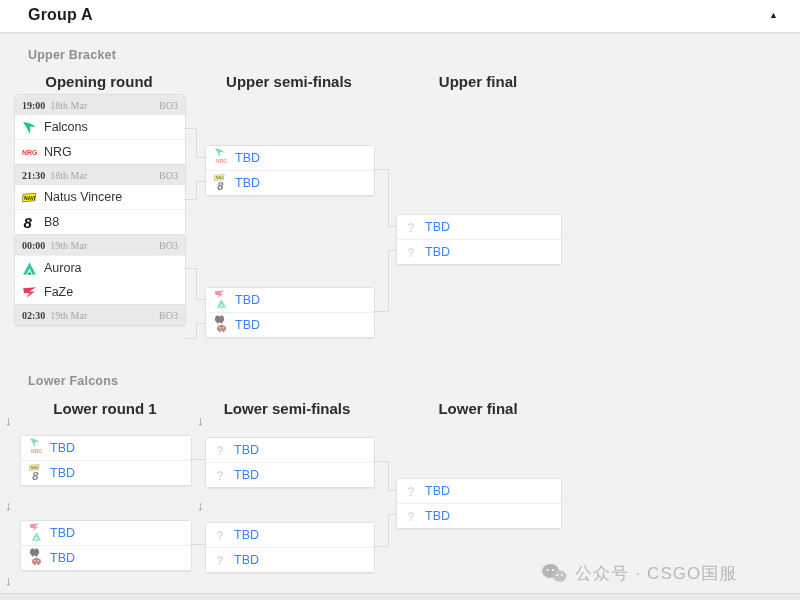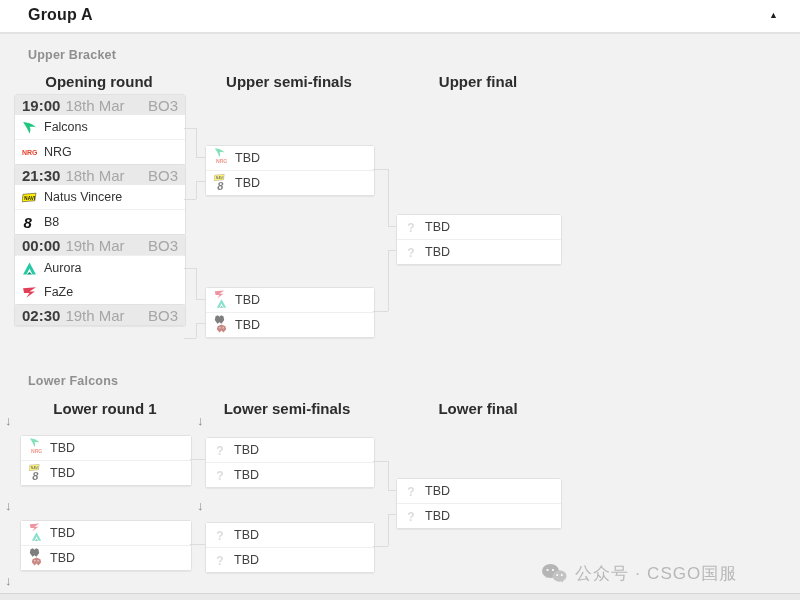--- a/index.html
+++ b/index.html
@@ -7,28 +7,28 @@
           font-family:"Liberation Sans","DejaVu Sans",sans-serif;}
   .topbar{position:absolute;top:0;left:0;right:0;height:32px;background:#fff;
           border-bottom:2px solid #e2e2e2;cursor:pointer;}
   .title{position:absolute;left:28px;top:6px;font-size:16px;font-weight:bold;color:#1e1e1e;letter-spacing:.2px;}
   .caret{position:absolute;right:22px;top:10px;font-size:9px;color:#1e1e1e;}
   .section-label{position:absolute;font-size:12.5px;font-weight:bold;color:#8f8f8f;letter-spacing:.2px;}
   .col-header{position:absolute;font-size:15px;font-weight:bold;color:#2d2d2d;text-align:center;}
   .match{position:absolute;background:#fff;border:1px solid #e1e1e1;border-radius:3px;
          box-shadow:0 1px 1px rgba(0,0,0,.06);}
   .match-header{height:20px;background:#e9e9e9;display:flex;align-items:center;padding:0 7px;
-                font-size:15px;color:#a6a6a6;border-radius:2px 2px 0 0;}
+                font-size:10px;color:#a6a6a6;border-radius:2px 2px 0 0;font-family:Liberation Serif, serif;}
   .match-time{font-weight:bold;color:#3c3c3c;margin-right:5px;}
   .match-format{margin-left:auto;}
   .team-row{height:24px;display:flex;align-items:center;padding:0 7px;font-size:12.5px;color:#333;
             background:#fff;border-top:1px solid #efefef;}
   .team-row.first{border-top:none;}
   .team-name{white-space:nowrap;}
-  .tbd .team-name{color:#404040;}
+  .tbd .team-name{color:#3b82f6;}
   .logo{width:15px;height:15px;margin-right:7px;flex:0 0 15px;}
   .logo svg{width:100%;height:100%;display:block;}
   .stack{position:relative;width:16px;height:16px;margin-right:6px;flex:0 0 16px;overflow:visible;}
   .stack .slogo{position:absolute;width:11px;height:11px;opacity:.55;}
   .stack .slogo svg{width:100%;height:100%;display:block;}
   .stack .slogo.s0{top:-3px;left:1px;}
   .stack .slogo.s1{top:6px;left:3px;}
   .qicon{width:14px;height:14px;margin-right:7px;flex:0 0 14px;}
   .qicon svg{width:100%;height:100%;display:block;}
   .hline,.vline{position:absolute;background:#dcdcdc;}

